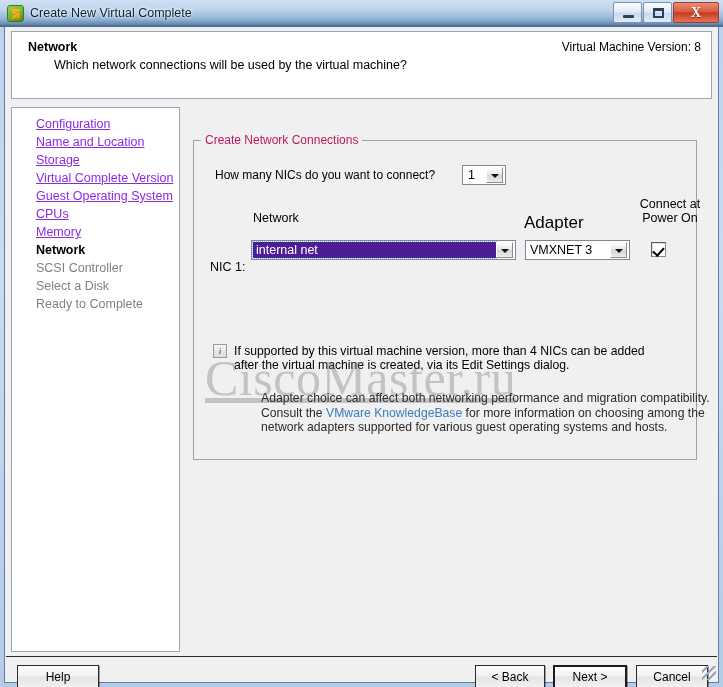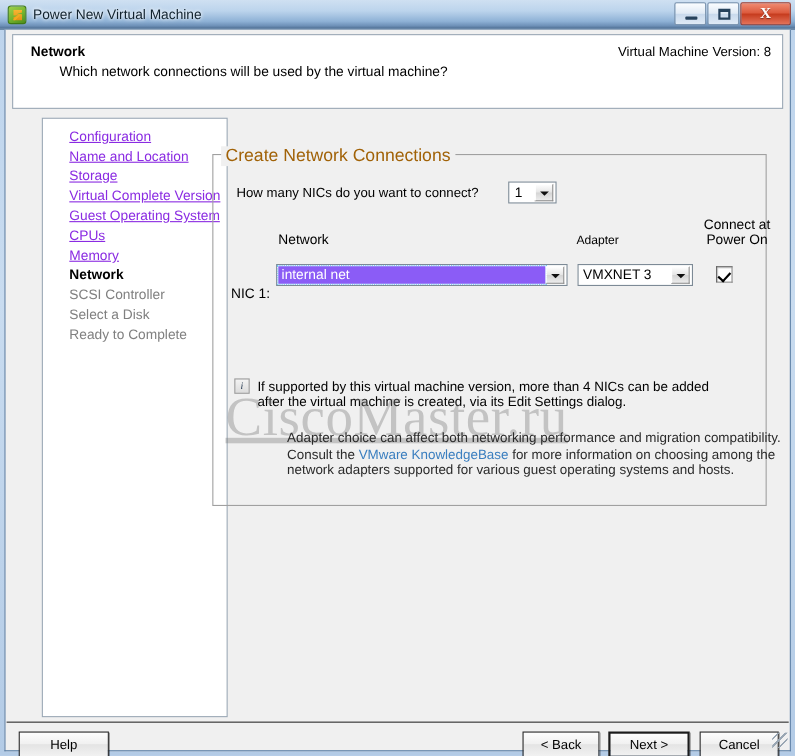--- a/index.html
+++ b/index.html
@@ -135,21 +135,20 @@
 
   
   .sidebar {
     position: absolute;
     left: 6px; top: 80px;
     width: 169px; height: 545px;
     background: #ffffff;
     border: 1px solid #9aa7b4;
     padding: 8px 0 0 0;
     overflow: hidden;
-    margin-left: 27px;
   }
   .step {
     font-size: 12.5px;
     line-height: 16px;
     padding: 0 0 0 24px;
     white-space: nowrap;
     cursor: default;
     height: 16px;
     margin-bottom: 2px;
   }
@@ -172,22 +171,22 @@
     left: 188px; top: 113px;
     width: 504px; height: 320px;
     border: 1px solid #a0a0a0;
     background: transparent;
   }
   .groupbox-legend {
     position: absolute;
     left: 196px; top: 106px;
     background: #f0f0f0;
     padding: 0 4px;
-    font-size: 16px;
-    color: #a16207;
+    font-size: 12px;
+    color: #be185d;
   }
 
   .q-label {
     position: absolute;
     left: 210px; top: 141px;
     font-size: 12px; color: #000;
   }
 
   
   .combo {
@@ -227,39 +226,39 @@
   }
 
   #nic-count-combo { left: 457px; top: 138px; width: 44px; }
   #nic-count-combo .val { padding-left: 5px; }
 
   #network-combo {
     left: 246px; top: 213px; width: 265px;
     border: 1px solid #7d8a96;
   }
   #network-combo .val {
-    background: #8b5cf6;
+    background: #4c1d95;
     color: #ffffff;
     height: 16px;
     line-height: 16px;
     margin: 1px 0 1px 1px;
     padding-left: 3px;
     outline: 1px dotted #6ec2f7;
   }
 
   #adapter-combo { left: 520px; top: 213px; width: 105px; }
 
   
   .col-network {
     position: absolute; left: 248px; top: 184px;
     font-size: 12.5px; color: #000;
   }
   .col-adapter {
     position: absolute; left: 519px; top: 186px;
-    font-size: 11px; color: #000;
+    font-size: 17px; color: #000;
   }
   .col-connect {
     position: absolute; left: 632px; top: 170px;
     font-size: 12.5px; color: #000;
     text-align: center; width: 66px; line-height: 14px;
   }
   .nic-label {
     position: absolute; left: 205px; top: 217px;
     font-size: 12.5px; color: #000; margin-top: 16px;
   }
@@ -373,21 +372,21 @@
     pointer-events: none;
   }
 </style>
 </head>
 <body>
 
 <div class="window">
 
   <div class="titlebar">
     <div class="title-icon"></div>
-    <div class="title-text">Power New Virtual Machine</div>
+    <div class="title-text">Create New Virtual Complete</div>
     <div class="win-buttons">
       <div class="win-btn">
         <span class="gl-min"></span>
       </div>
       <div class="win-btn">
         <span class="gl-max"></span>
       </div>
       <div class="win-btn close">
         <span class="gl-close">X</span>
       </div>

